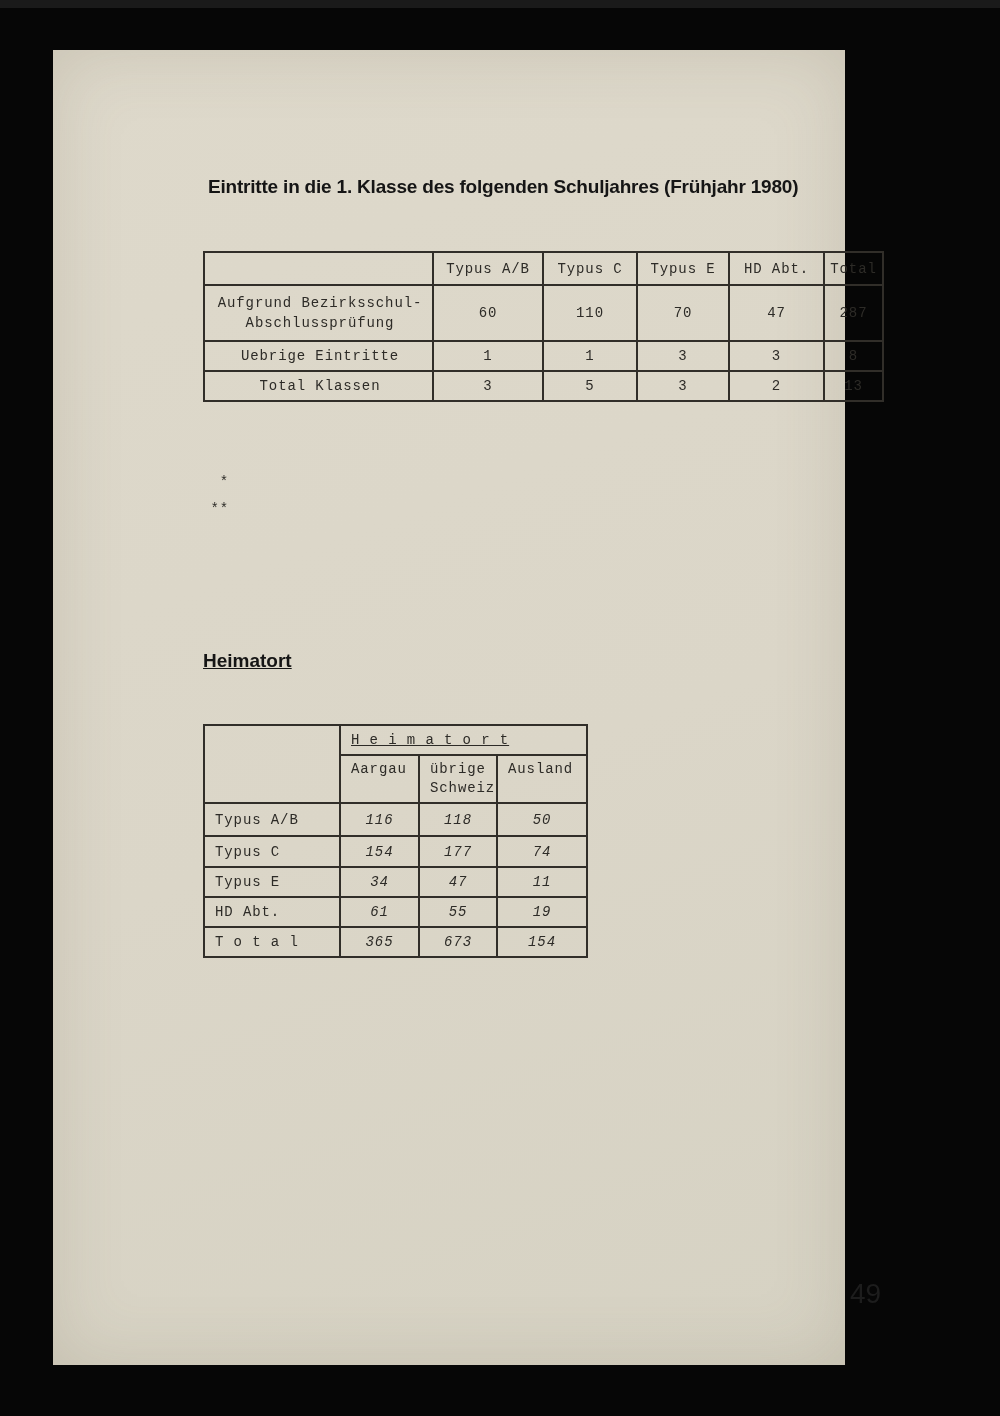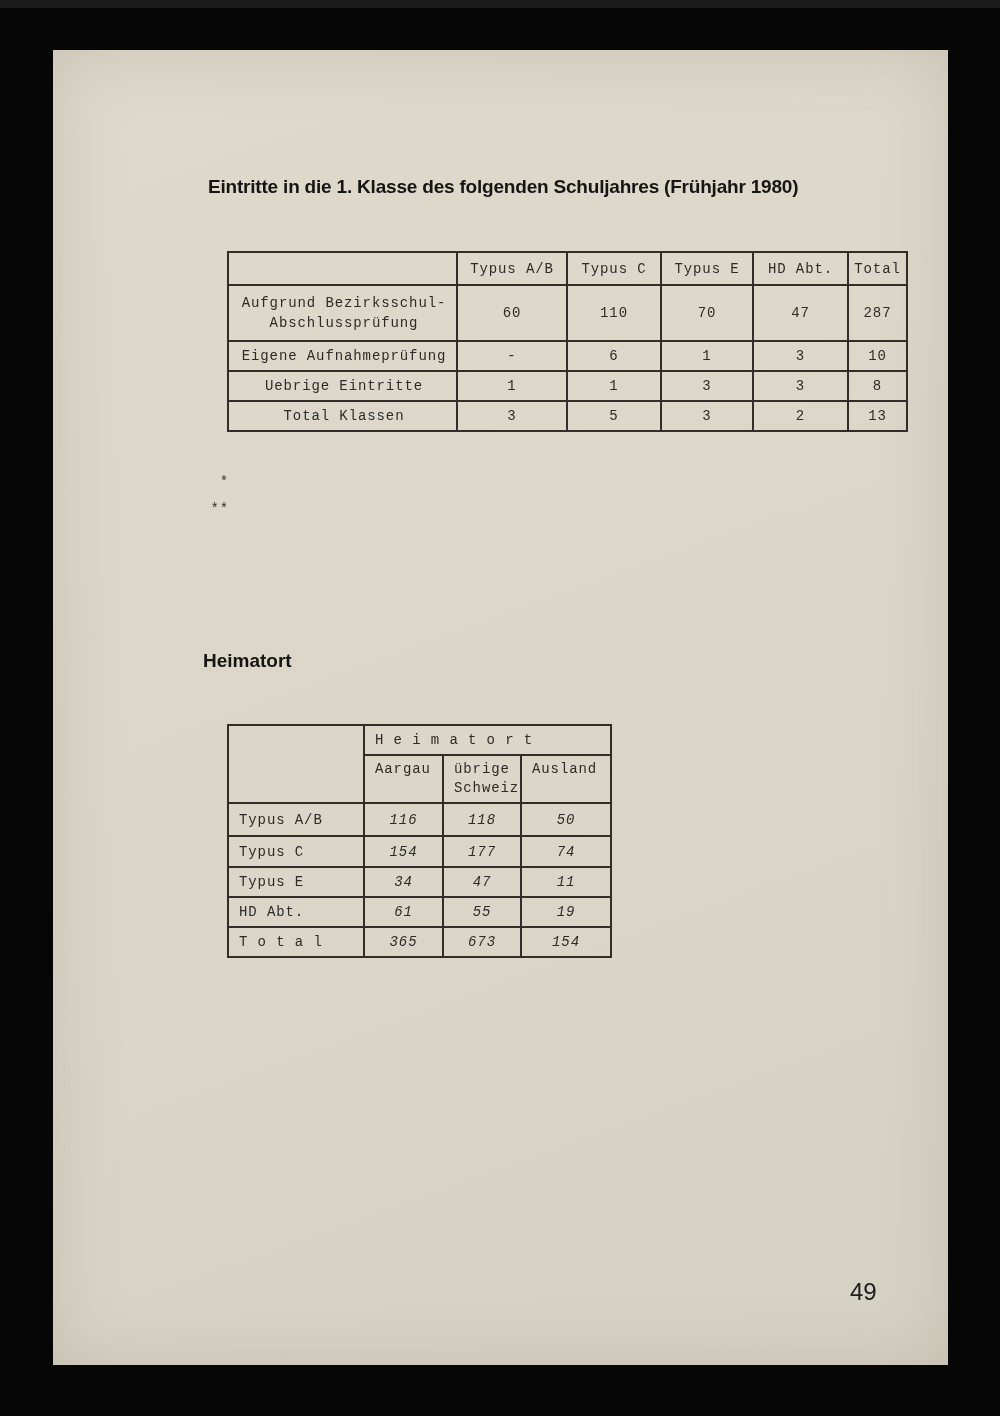--- a/index.html
+++ b/index.html
@@ -8,62 +8,62 @@
     position:relative;
     background:#060606;
     font-family:"Liberation Sans", sans-serif;
     overflow:hidden;
   }
   .top-strip {
     position:absolute; left:0; top:0; width:1000px; height:8px;
     background:#1a1a1a;
   }
   .paper {
-    position:absolute; left:53px; top:50px; width:895px; height:1315px;
+    position:absolute; left:53px; top:50px; width:792px; height:1315px;
     background:linear-gradient(160deg,#ded9cb 0%, #dbd6c8 55%, #d6d2c3 100%);
     box-shadow:inset 0 0 70px rgba(110,100,80,0.18);
   }
   .doc-title {
     position:absolute; left:155px; top:126px;
     font-size:19px; font-weight:bold; color:#151515; letter-spacing:-0.2px;
     white-space:nowrap;
   }
   .section-title {
     position:absolute; left:150px; top:600px;
-    font-size:19px; font-weight:bold; color:#151515;
+    font-size:19px; font-weight:bold; color:#151515;text-decoration:underline;
   }
   .mono {
     font-family:"Liberation Mono","DejaVu Sans Mono",monospace;
     color:#2d2b27;
   }
-  table { border-collapse:collapse; table-layout:fixed; position:absolute;margin-left:24px; }
+  table { border-collapse:collapse; table-layout:fixed; position:absolute; }
   td, th {
     border:2px solid #312e29;
     font-family:"Liberation Mono","DejaVu Sans Mono",monospace;
     font-size:14px; font-weight:normal; color:#2d2b27;
     letter-spacing:0.9px; vertical-align:middle;
   }
   .t1 { left:150px; top:201px; width:679px; }
   .t1 .lbl { text-align:center; padding-left:3px; white-space:pre-line; line-height:20px; }
   .t1 .val, .t1 th { text-align:center; }
   .t2 { left:150px; top:674px; width:383px; }
   .t2 .corner { border-bottom:2px solid #312e29; }
-  .t2 .group { text-align:left; padding-left:10px; }
+  .t2 .group { text-align:left; padding-left:10px;text-decoration:underline; }
   .t2 th { text-align:left; vertical-align:top; padding:4px 0 0 10px; white-space:pre-line; line-height:19px;border-radius:23px; }
   .t2 .lbl { text-align:left; padding-left:10px; white-space:nowrap; }
   .t2 .val { text-align:center;font-style:italic; }
   .footnotes {
     position:absolute; left:152px; top:418px;
     font-size:14px; letter-spacing:0.9px;
   }
   .footnote-line { display:flex; height:27px; align-items:center; }
   .fn-marker { display:inline-block; width:24px; text-align:right; margin-right:8px; }
   .page-number {
     position:absolute; left:797px; top:1228px;
-    font-size:24px; font-weight:400; color:#1d1d1d;
+    font-size:28px; font-weight:400; color:#1d1d1d;
   }
 </style>
 </head>
 <body>
 
 <div class="top-strip"></div>
 
 <div class="paper">
 
   <h1 class="doc-title">Eintritte in die 1. Klasse des folgenden Schuljahres (Frühjahr 1980)</h1>
@@ -87,28 +87,20 @@
       <th>Total</th>
     </tr>
     <tr style="height:56px">
       <td class="lbl">Aufgrund Bezirksschul-
 Abschlussprüfung</td>
       <td class="val">60</td>
       <td class="val">110</td>
       <td class="val">70</td>
       <td class="val">47</td>
       <td class="val">287</td>
-    </tr>
-    <tr style="height:30px">
-      <td class="lbl">Eigene Aufnahmeprüfung</td>
-      <td class="val">-</td>
-      <td class="val">6</td>
-      <td class="val">1</td>
-      <td class="val">3</td>
-      <td class="val">10</td>
     </tr>
     <tr style="height:30px">
       <td class="lbl">Uebrige Eintritte</td>
       <td class="val">1</td>
       <td class="val">1</td>
       <td class="val">3</td>
       <td class="val">3</td>
       <td class="val">8</td>
     </tr>
     <tr style="height:30px">

